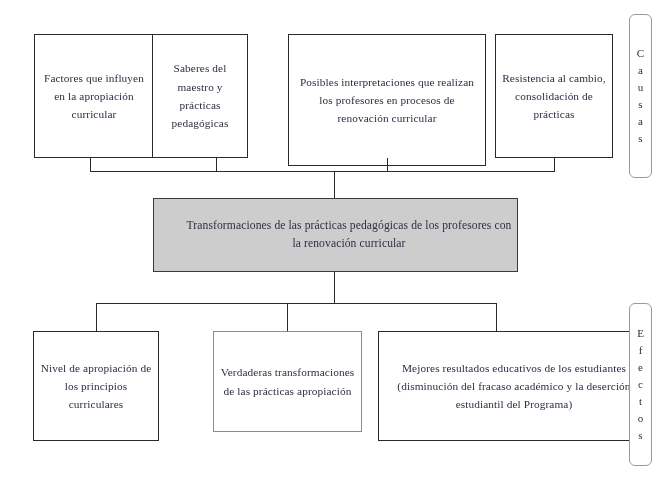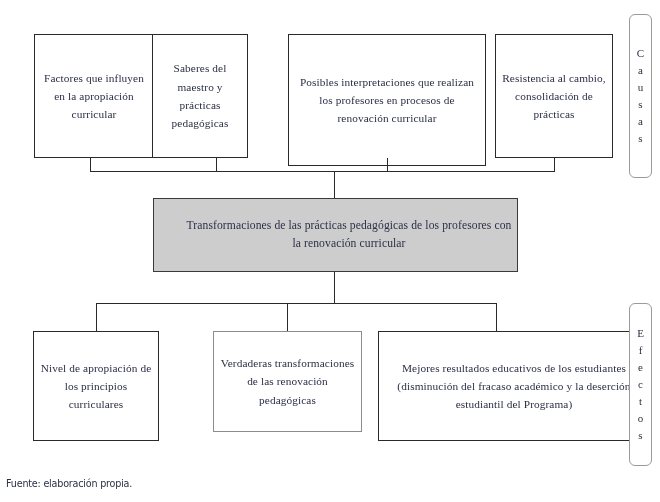--- a/index.html
+++ b/index.html
@@ -111,21 +111,21 @@
   <div class="line h" style="left:96px; top:303px; width:400px;"></div>
   <div class="line v" style="left:96px;  top:303px; height:29px;"></div>
   <div class="line v" style="left:287px; top:303px; height:29px;"></div>
   <div class="line v" style="left:496px; top:303px; height:29px;"></div>
 
   <div class="node" style="left:33px; top:331px; width:126px; height:110px;align-items:center;">
     <span class="txt">Nivel de apropiación de los principios curriculares</span>
   </div>
 
   <div class="node soft" style="left:213px; top:331px; width:149px; height:101px;">
-    <span class="txt">Verdaderas transformaciones de las renovación pedagógicas</span>
+    <span class="txt">Verdaderas transformaciones de las prácticas apropiación</span>
   </div>
 
   <div class="node" style="left:378px; top:331px; width:272px; height:110px;">
     <span class="txt">Mejores resultados educativos de los estudiantes (disminución del fracaso académico y la deserción estudiantil del Programa)</span>
   </div>
 
   <div class="sidebox" style="left:629px; top:14px; width:23px; height:164px;">
     <span class="ch">C</span>
     <span class="ch">a</span>
     <span class="ch">u</span>
@@ -137,15 +137,14 @@
   <div class="sidebox" style="left:629px; top:303px; width:23px; height:163px;">
     <span class="ch">E</span>
     <span class="ch">f</span>
     <span class="ch">e</span>
     <span class="ch">c</span>
     <span class="ch">t</span>
     <span class="ch">o</span>
     <span class="ch">s</span>
   </div>
 
-  <div class="caption">Fuente: elaboración propia.</div>
 
 </div>
 
 </body></html>

